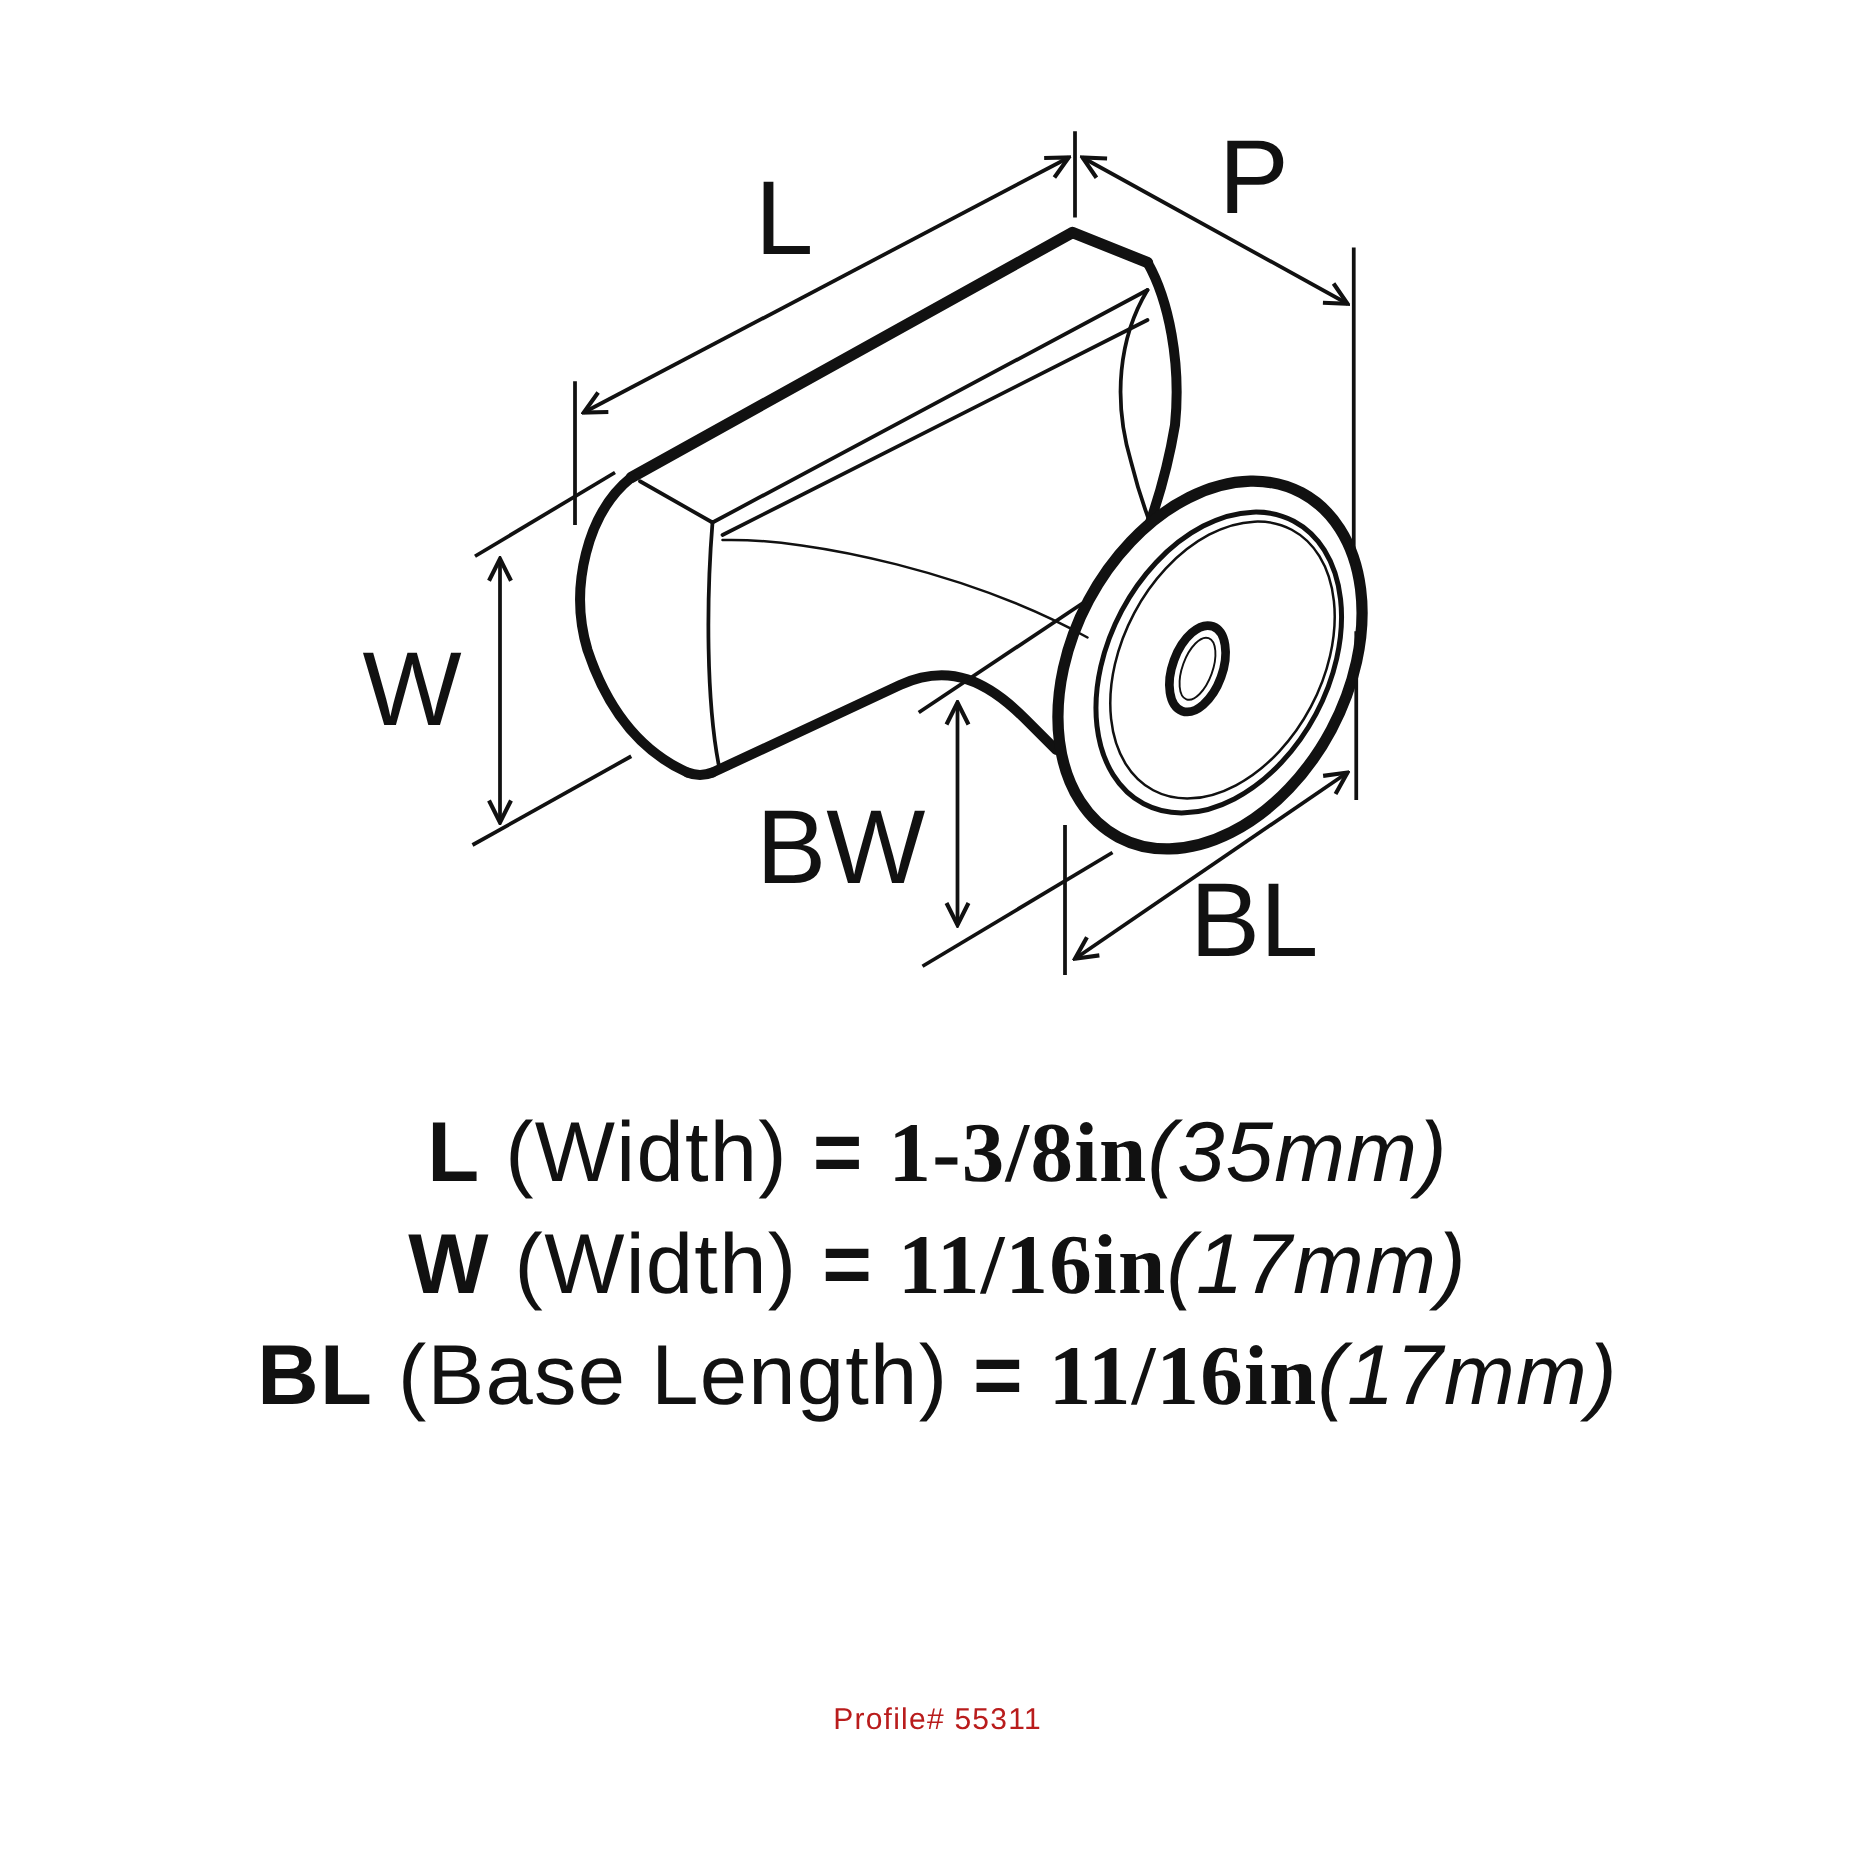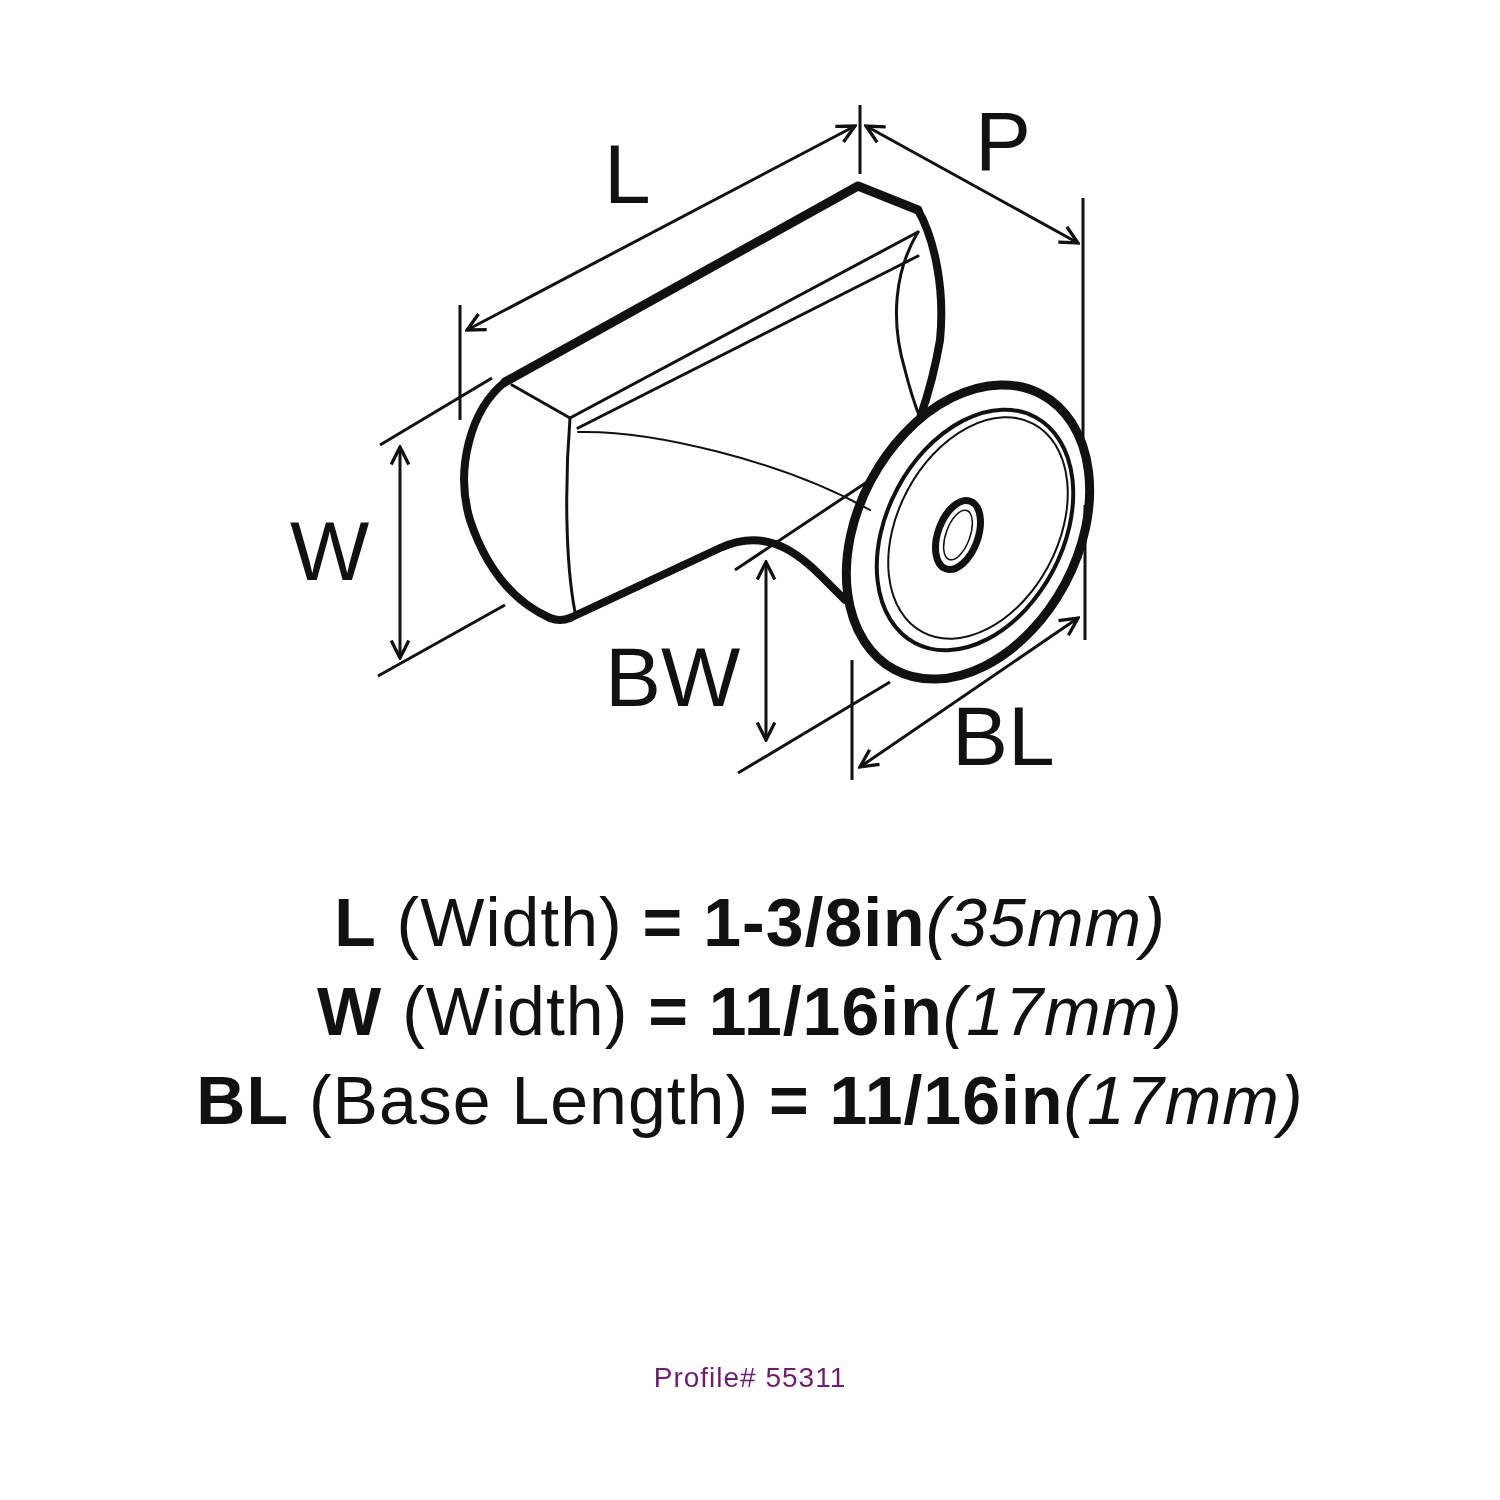--- a/index.html
+++ b/index.html
@@ -38,30 +38,30 @@
     .spec-line {
       font-size: 68px;
       line-height: 89px;
       height: 89px;
       white-space: nowrap;
       letter-spacing: 1px;
     }
     .spec-line .code { font-weight: 700; }
     .spec-line .name { font-weight: 400; }
     .spec-line .eq { font-weight: 700; }
-    .spec-line .imperial { font-weight: 700; }
+    .spec-line .imperial { font-weight: 700; font-family: Liberation Serif, serif; }
     .spec-line .metric { font-weight: 400; font-style: italic; }
     #profile {
       position: absolute;
       left: 0;
       top: 1362px;
       width: 1500px;
       text-align: center;
-      font-size: 28px;
-      color: #701a75;
+      font-size: 24px;
+      color: #b91c1c;
       letter-spacing: 1px;
     }
   </style>
 </head>
 <body>
 
 <svg id="drawing" viewBox="0 0 1500 860" xmlns="http://www.w3.org/2000/svg">
   <defs>
     <marker id="arrow" viewBox="0 0 20 20" refX="18" refY="10" markerWidth="22" markerHeight="22" orient="auto-start-reverse" markerUnits="userSpaceOnUse">
       <path d="M2,2 L18,10 L2,18" fill="none" stroke="#111" stroke-width="3"></path>

